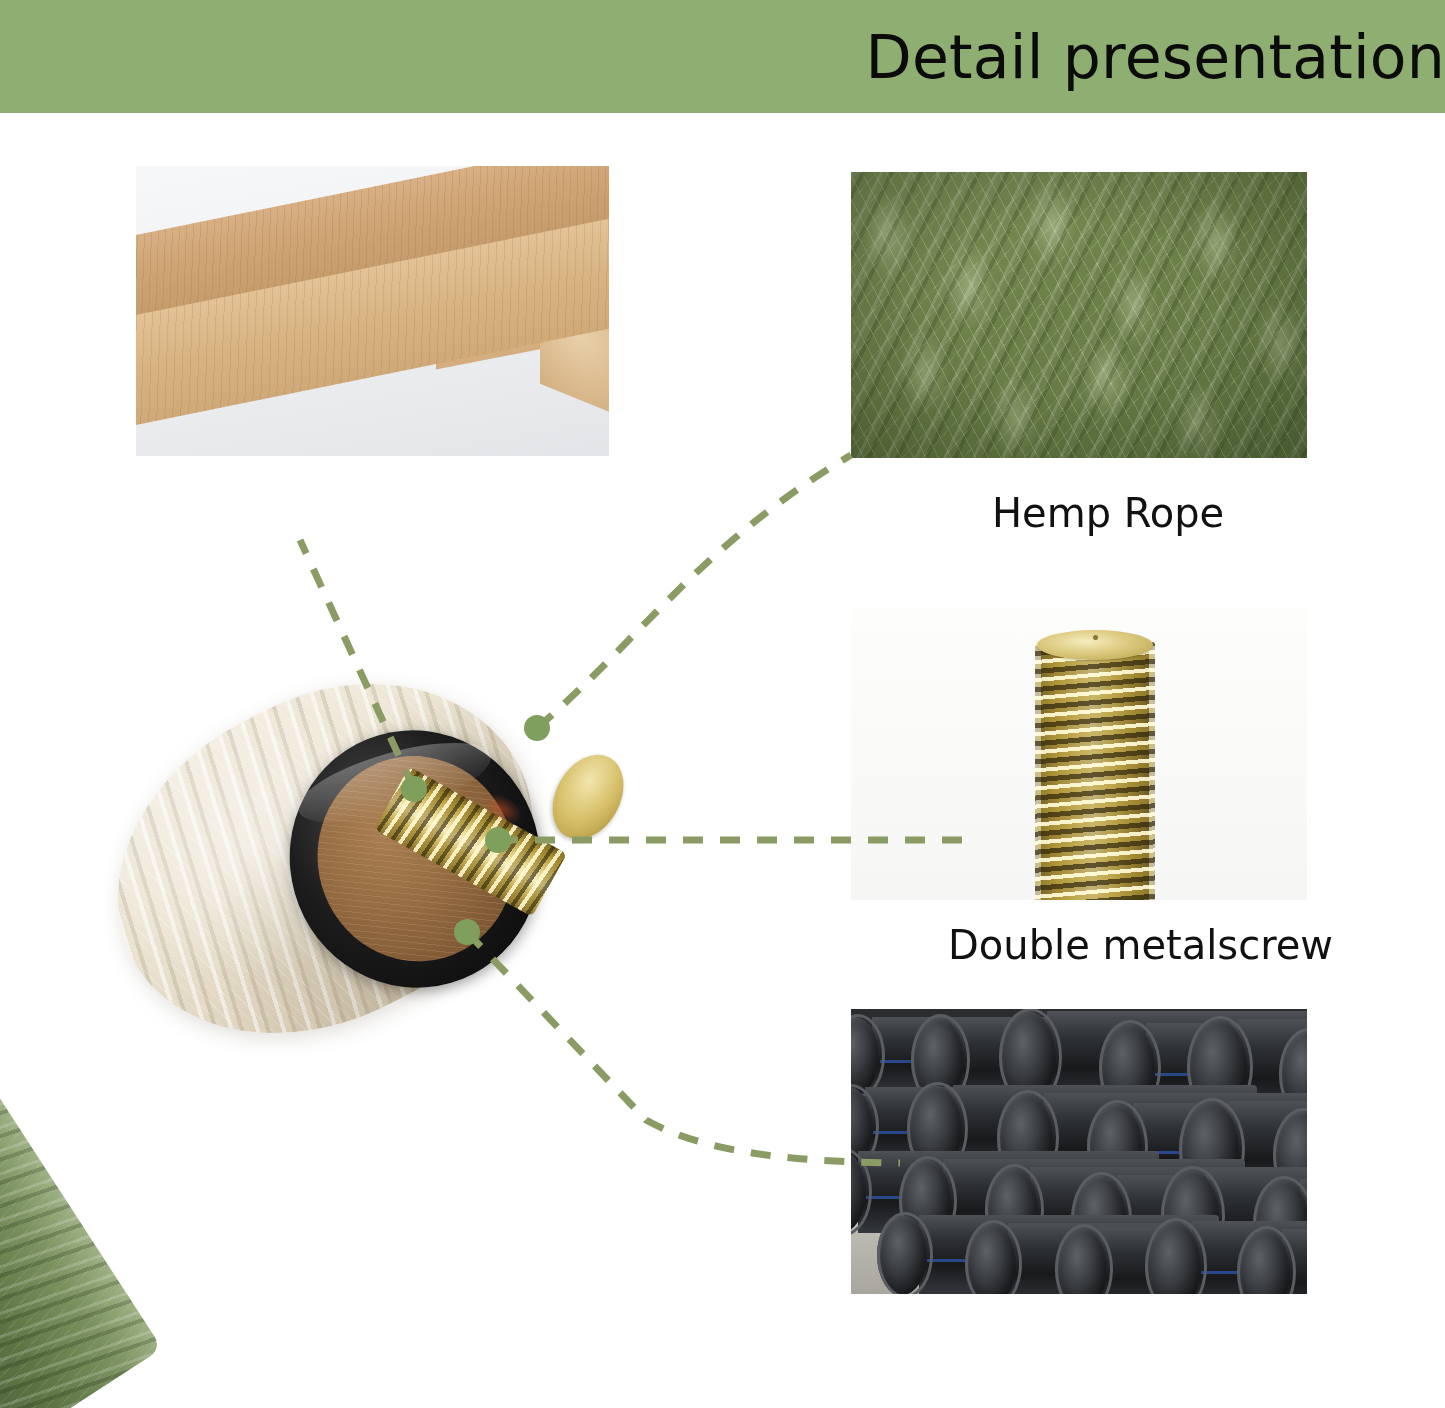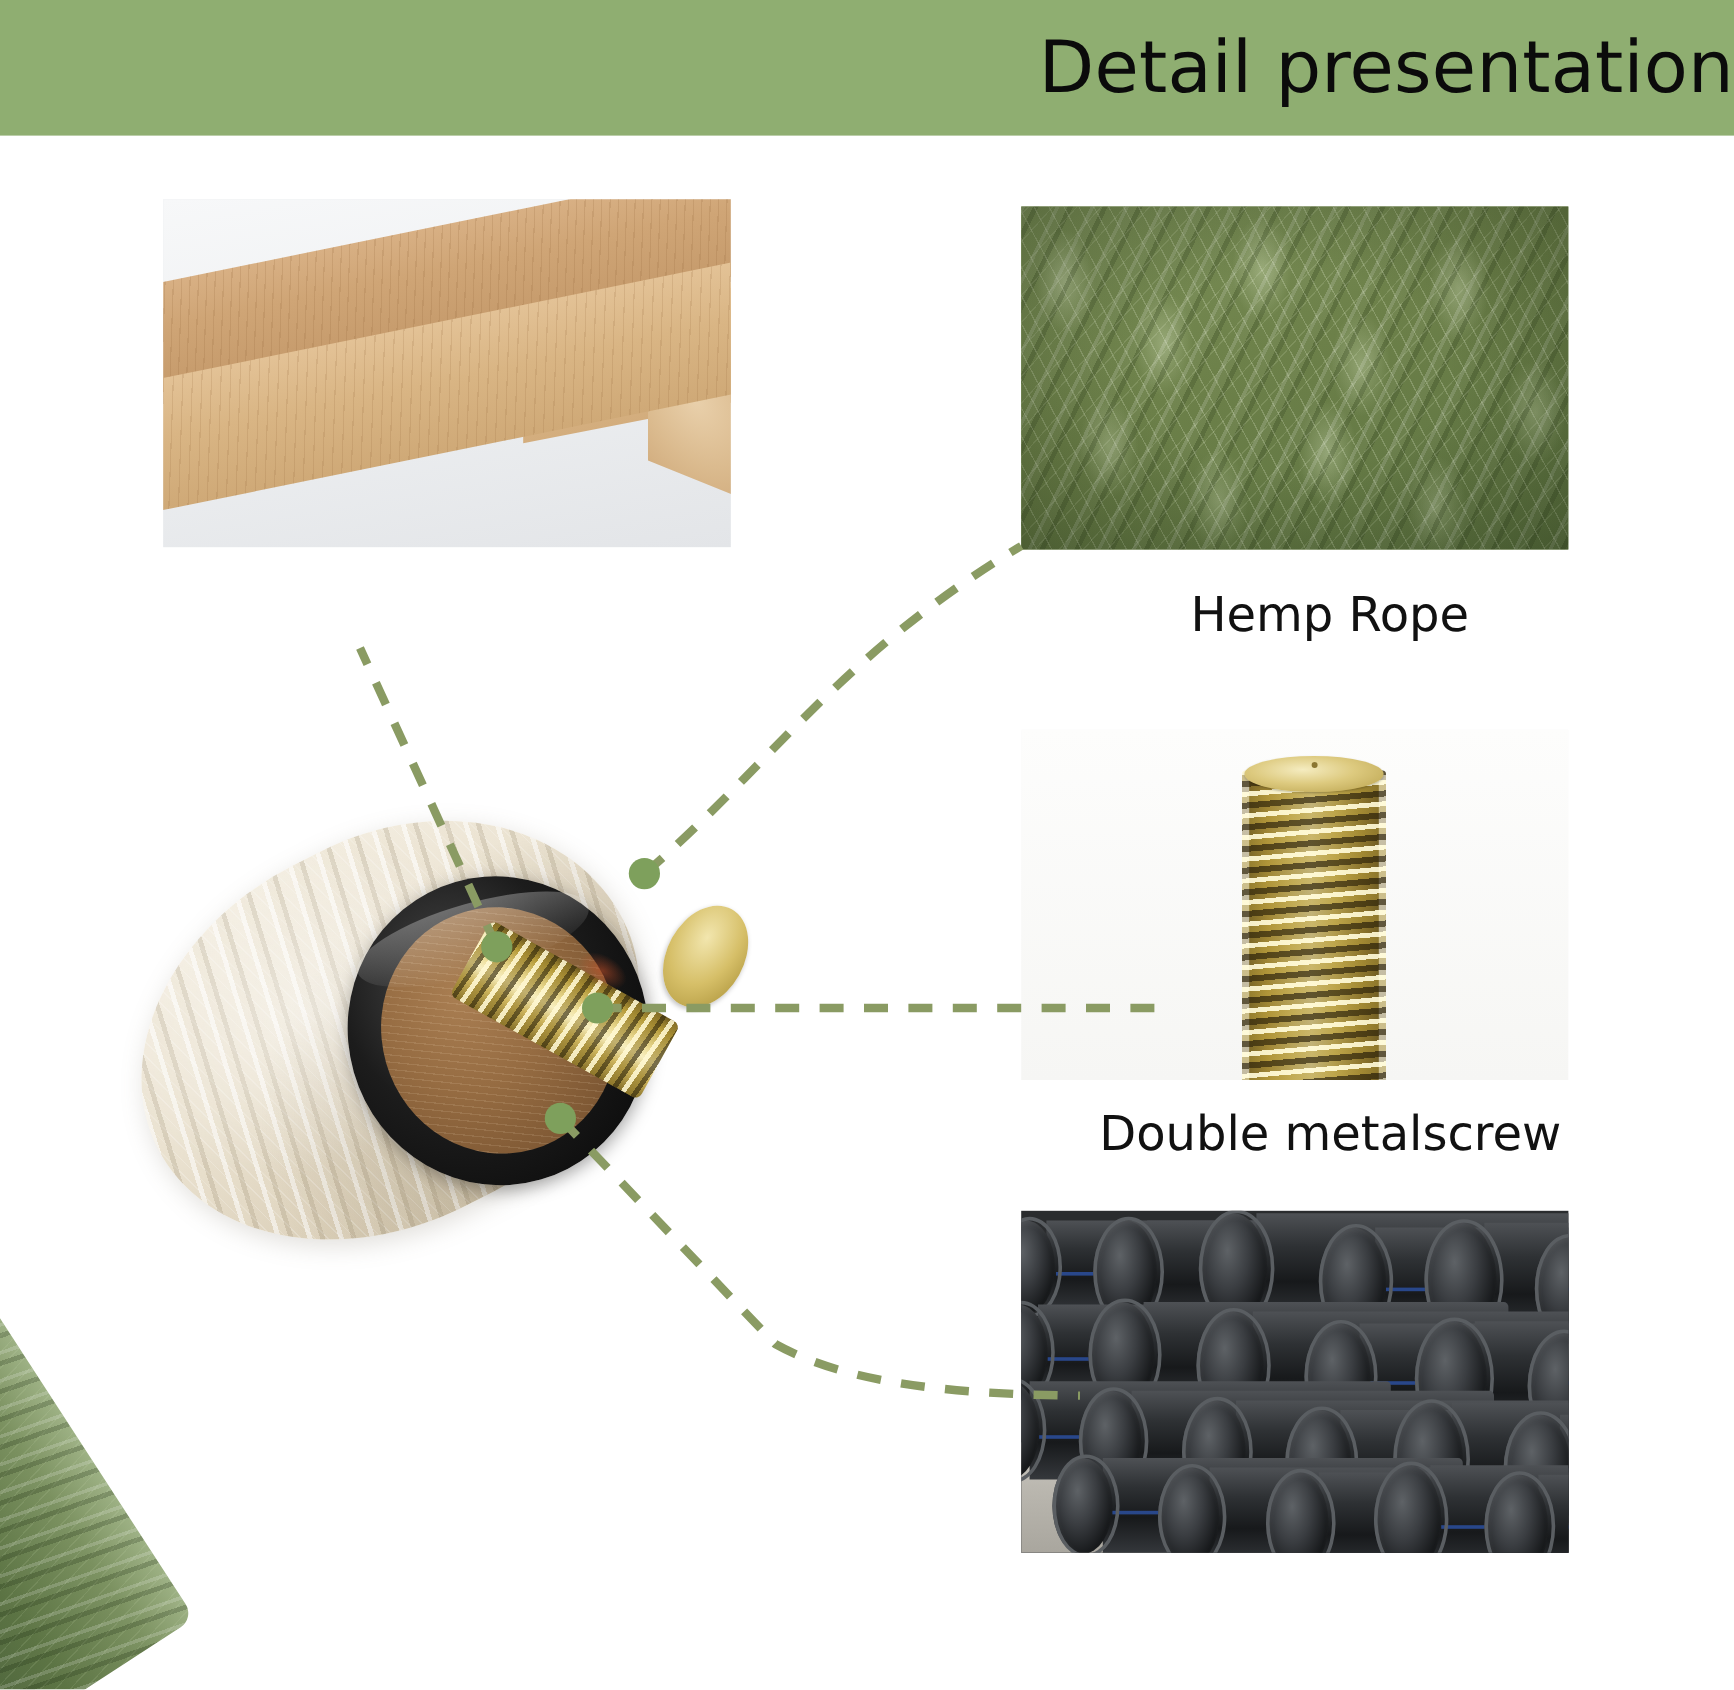--- a/index.html
+++ b/index.html
@@ -396,15 +396,15 @@
 
     <path d="M 467 932 L 646 1120 C 700 1150, 780 1162, 900 1163" fill="none" stroke="#8a9b63" stroke-width="7" stroke-dasharray="20 17" stroke-linecap="butt"></path>
   </svg>
 
   <div class="dot" style="left:401px;top:776px;width:26px;height:26px;"></div>
   <div class="dot" style="left:524px;top:715px;width:26px;height:26px;"></div>
   <div class="dot" style="left:485px;top:827px;width:26px;height:26px;"></div>
   <div class="dot" style="left:454px;top:919px;width:26px;height:26px;"></div>
 
   <div class="label" style="left:980px;top:493px;margin-left:12px;">Hemp Rope</div>
-  <div class="label" style="left:916px;top:925px;">Double metalscrew</div>
+  <div class="label" style="left:948px;top:925px;">Double metalscrew</div>
 
 </div>
 
 </body></html>

